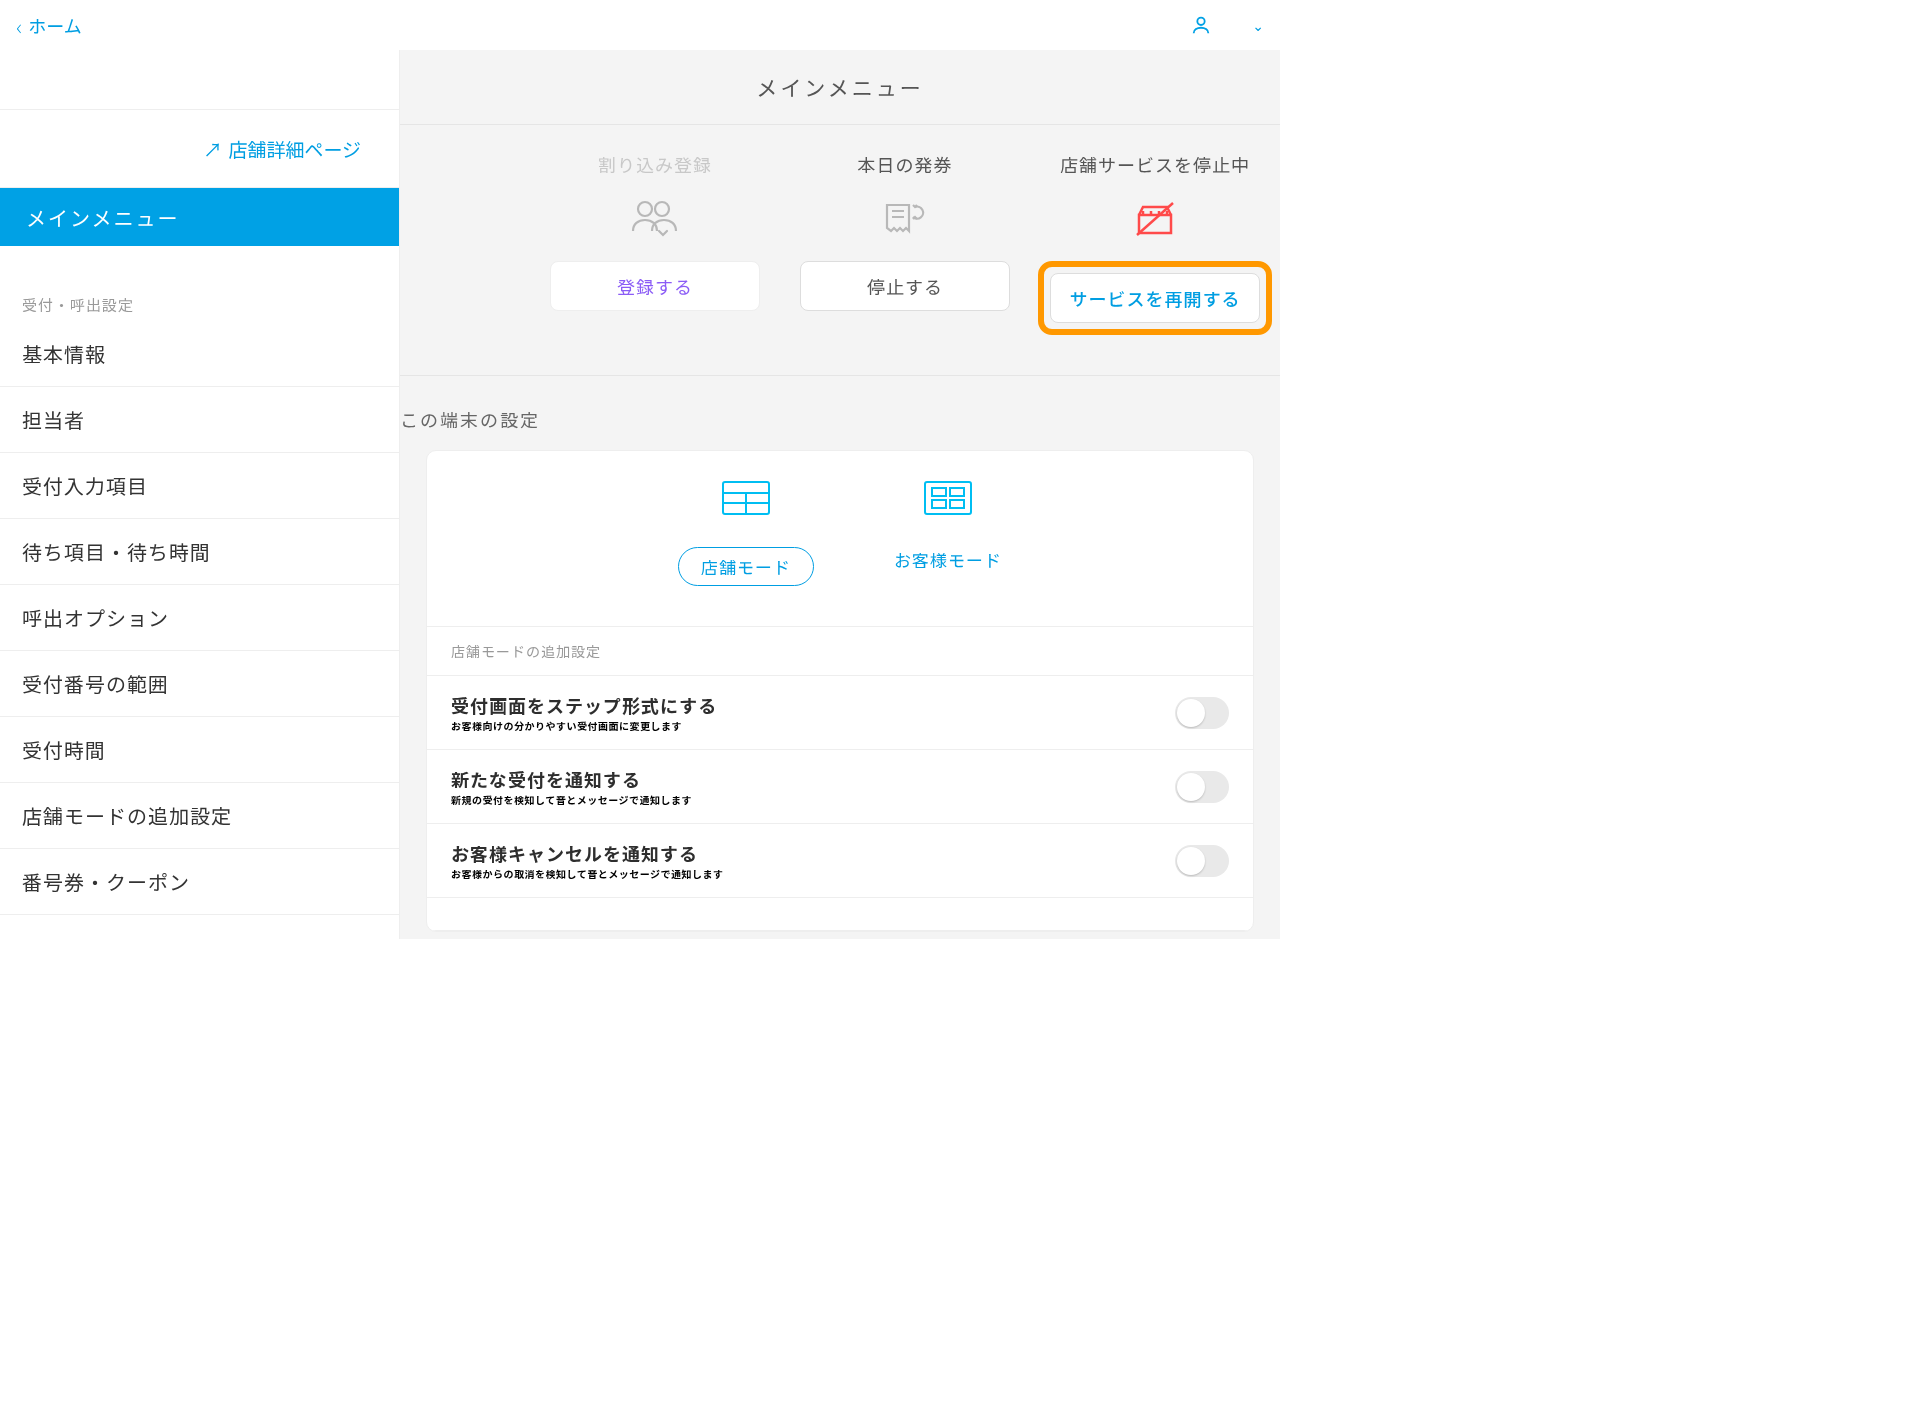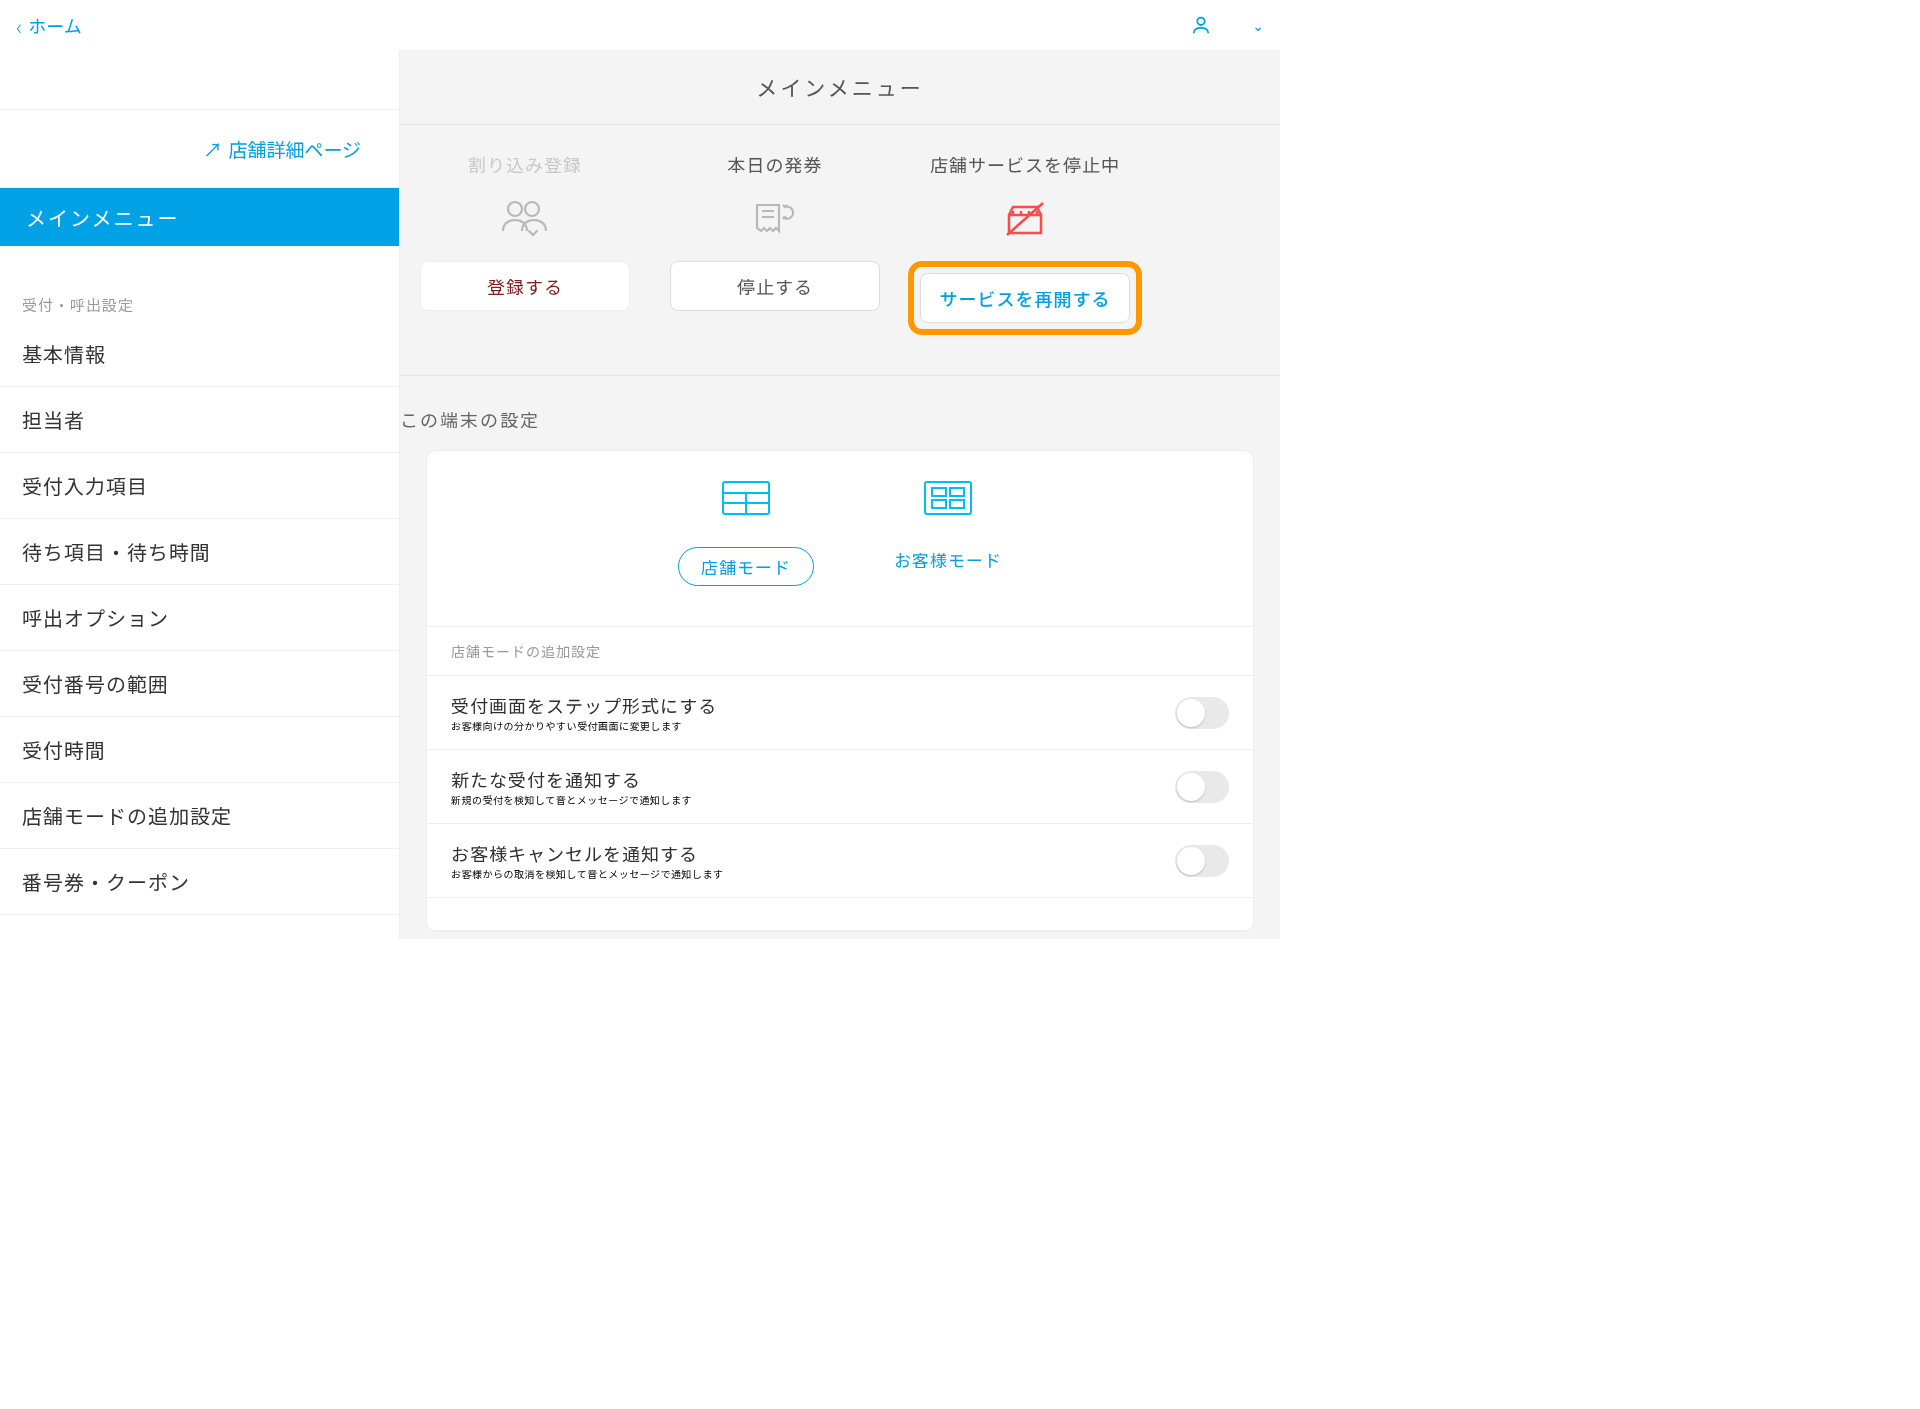--- a/index.html
+++ b/index.html
@@ -24,42 +24,42 @@
   .nav-main { background: #00a1e5; color: #fff; font-size: 20px; height: 58px; display: flex; align-items: center; padding-left: 26px; letter-spacing: 2px; }
   .nav-spacer { height: 48px; }
   .section-h { font-size: 15px; color: #999; padding: 0 22px 6px 22px; letter-spacing: 1px; }
   .nav-item { font-size: 20px; color: #333; padding: 18px 22px; border-bottom: 1px solid #eee; cursor: pointer; letter-spacing: 1px; }
   .nav-item:first-of-type { border-top: 1px solid #eee; }
 
   
   .main { flex: 1; background: #f4f4f4; overflow-y: auto; }
   .main-title { text-align: center; font-size: 21px; color: #555; padding: 22px 0; letter-spacing: 3px; border-bottom: 1px solid #e5e5e5; }
 
-  .actions { display: flex; justify-content: flex-start; padding: 26px 0 40px 0; border-bottom: 1px solid #e5e5e5; background: #f4f4f4; }
+  .actions { display: flex; justify-content: flex-end; padding: 26px 0 40px 0; border-bottom: 1px solid #e5e5e5; background: #f4f4f4; }
   .action-col { display: flex; flex-direction: column; align-items: center; gap: 20px; width: 250px; }
   .action-label { font-size: 18px; color: #555; letter-spacing: 1px; }
   .action-label.disabled { color: #c8c8c8; }
   .icon-box { height: 44px; display:flex; align-items:center; justify-content:center; }
   .btn { width: 210px; height: 50px; border-radius: 8px; background: #fff; border: 1px solid #ddd; font-size: 18px; display: flex; align-items: center; justify-content: center; cursor: pointer; letter-spacing: 1px; color: #555; }
-  .btn.disabled { color: #7f1d1d; cursor: default; border-color: #eee; }
+  .btn.disabled { color: #8b5cf6; cursor: default; border-color: #eee; }
   .btn.primary { color: #009ee2; font-weight: 500; }
   .highlight-ring { border: 6px solid #ff9800; border-radius: 14px; padding: 6px; }
 
   .device-h { text-align: left; font-size: 18px; color: #666; padding: 30px 0 18px 0; letter-spacing: 2px; }
 
   .card { background: #fff; margin: 0 26px 30px 26px; border-radius: 10px; border: 1px solid #eee; overflow: hidden; }
   .modes { display: flex; justify-content: center; gap: 80px; padding: 30px 0 40px 0; position: relative; }
   .mode { display: flex; flex-direction: column; align-items: center; gap: 32px; cursor: pointer; }
   .mode-icon { width: 48px; height: 34px; }
   .mode-label { font-size: 17px; color: #009ee2; letter-spacing: 1px; }
   .mode-label.pill { border: 1.5px solid #009ee2; border-radius: 22px; padding: 6px 22px; }
 
   .sub-h { font-size: 14px; color: #999; padding: 14px 24px; border-top: 1px solid #eee; border-bottom: 1px solid #eee; background: #fff; letter-spacing: 1px;}
   .setting-row { display: flex; align-items: center; padding: 16px 24px; border-bottom: 1px solid #eee; gap: 16px; }
-  .setting-text { flex: 1; }
+  .setting-text { flex: 1; font-weight: bold; }
   .setting-title { font-size: 18px; color: #2e2e2e; letter-spacing: 1px; }
   .setting-desc { font-size: 10px; color: #000000; margin-top: 0; letter-spacing: 0.5px; }
   .toggle { width: 54px; height: 32px; background: #e9e9e9; border-radius: 16px; position: relative; cursor: pointer; flex-shrink: 0; }
   .toggle::after { content:""; position:absolute; width:28px; height:28px; background:#fff; border-radius:50%; top:2px; left:2px; box-shadow: 0 1px 2px rgba(0,0,0,0.2); }
 
   
   .stroke-gray { stroke: #b8b8b8; }
   .stroke-red  { stroke: #ff4a4a; }
   .stroke-cyan { stroke: #00bef2; fill: none; }
 </style>

